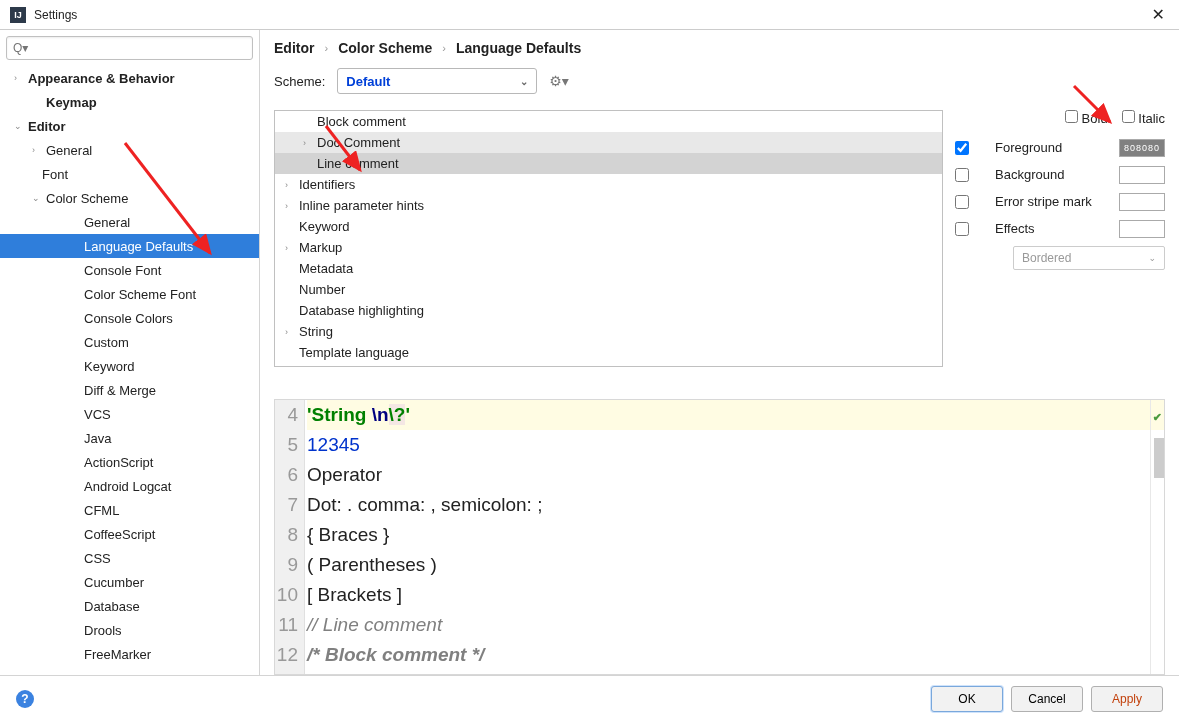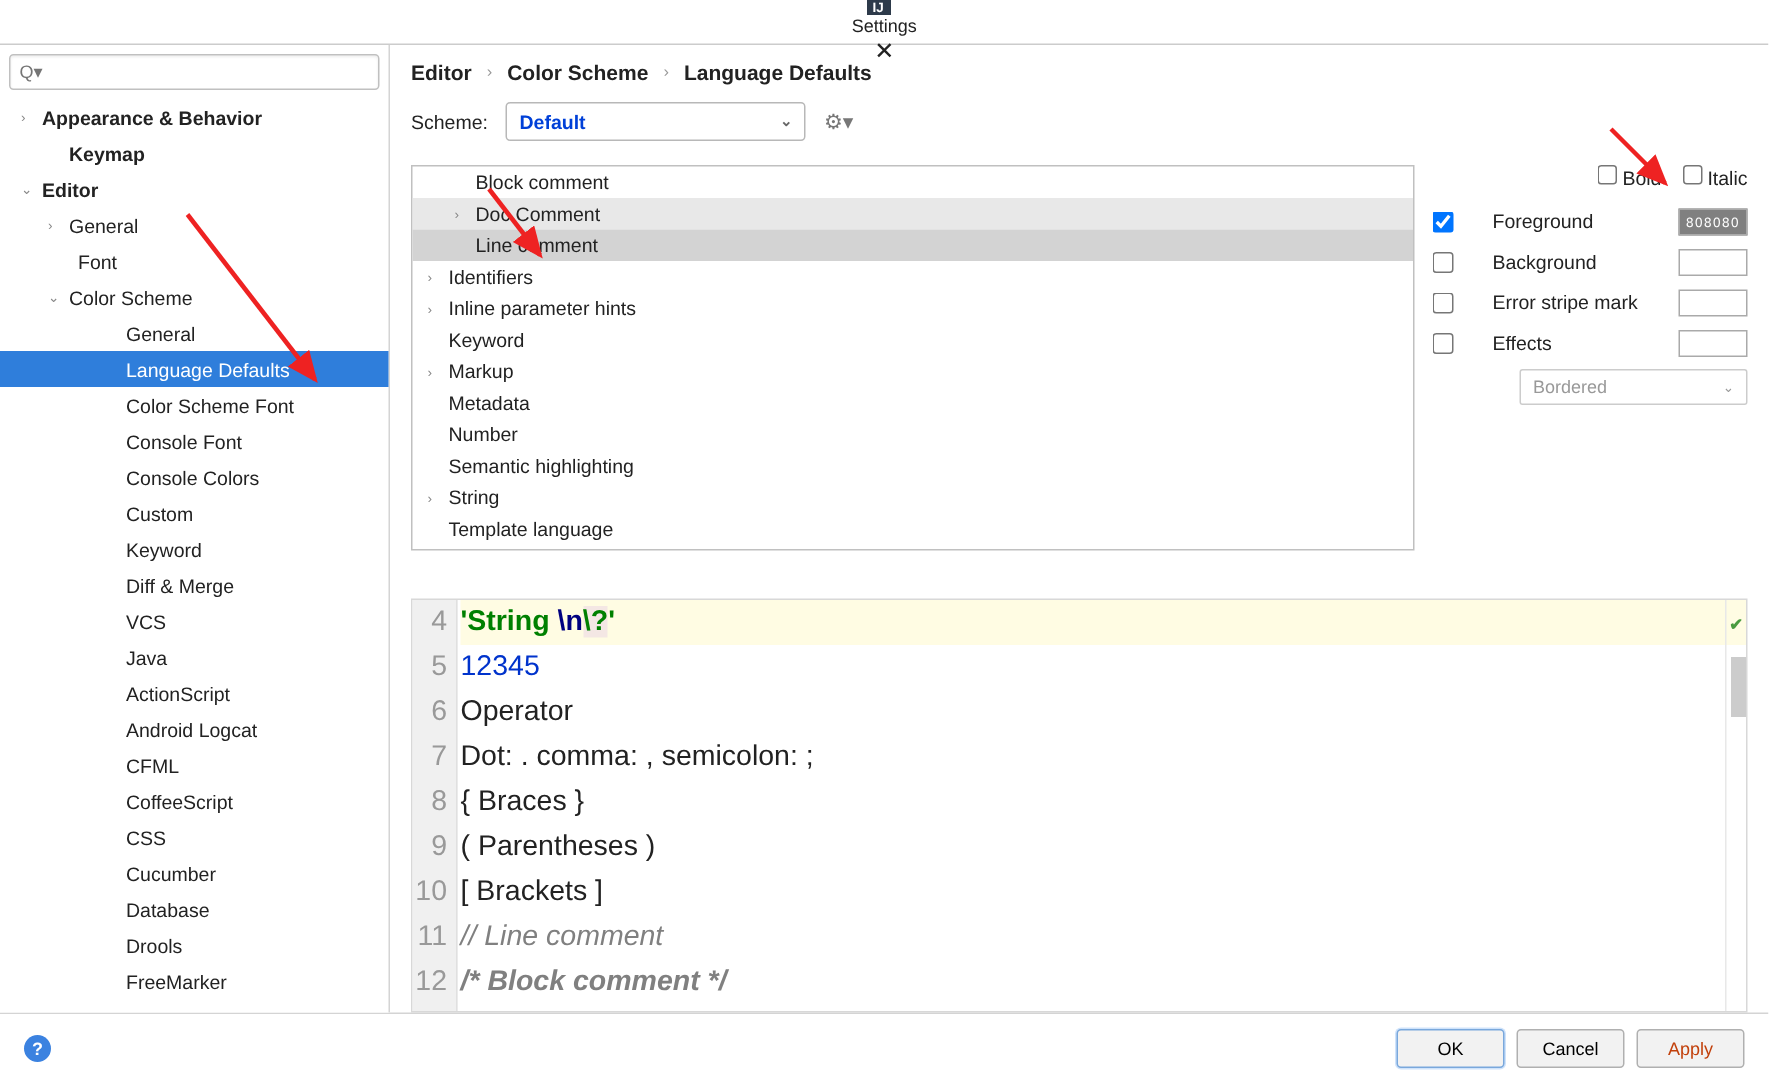--- a/index.html
+++ b/index.html
@@ -1,31 +1,31 @@
 <!DOCTYPE html>
 <html><head>
 <meta charset="utf-8">
 <style>
 * { box-sizing: border-box; margin: 0; padding: 0; font-family: "Segoe UI", Arial, sans-serif; }
 body { width: 1179px; height: 721px; background: #fff; overflow: hidden; font-size: 13px; color: #222; position: relative; }
 
-.title-bar { height: 30px; display: flex; align-items: center; padding: 0 10px; border-bottom: 1px solid #ccc; flex-direction: column; }
+.title-bar { height: 30px; display: flex; align-items: center; padding: 0 10px; border-bottom: 1px solid #ccc; }
 .title-bar .app-icon { width: 16px; height: 16px; background: #2d3a4a; margin-right: 8px; display: inline-flex; align-items: center; justify-content: center; color: #fff; font-size: 9px; font-weight: bold; }
 .title-bar .title { flex: 1; font-size: 12px; }
 .title-bar .close-x { font-size: 16px; cursor: pointer; padding: 0 4px; }
 
 .main { display: flex; height: 645px; }
 .sidebar { width: 260px; border-right: 1px solid #d4d4d4; display: flex; flex-direction: column; background: #fff; }
 .search-wrap { padding: 6px; }
 .search-input { width: 100%; height: 24px; border: 1px solid #c0c0c0; border-radius: 3px; padding: 0 6px; box-shadow: inset 0 1px 2px rgba(0,0,0,.08); color: #888; font-size: 12px; }
 .tree { flex: 1; overflow-y: auto; padding-bottom: 10px; }
 .tree-item { display: flex; align-items: center; height: 24px; padding-left: 8px; cursor: pointer; white-space: nowrap; }
 .tree-item.lvl0 { padding-left: 14px; }
 .tree-item.lvl1 { padding-left: 32px; }
-.tree-item.lvl2 { padding-left: 38px; }
+.tree-item.lvl2 { padding-left: 28px; }
 .tree-item.lvl3 { padding-left: 70px; }
 .tree-item .chev { width: 12px; color: #888; font-size: 9px; }
 .tree-item.bold .lbl { font-weight: bold; }
 .tree-item.sel { background: #2f7edb; color: #fff; }
 .tree-item .lbl { padding-left: 2px; text-align: center; }
 
 .content { flex: 1; display: flex; flex-direction: column; padding: 10px 14px 0 14px; }
 .breadcrumb { display: flex; align-items: center; gap: 10px; font-weight: bold; font-size: 14px; margin-bottom: 12px; }
 .breadcrumb .sep { color: #999; font-weight: normal; font-size: 11px; }
 
@@ -124,25 +124,25 @@
         <div class="tree-item lvl3">
           <span class="chev"></span>
           <span class="lbl">General</span>
         </div>
         <div class="tree-item lvl3 sel">
           <span class="chev"></span>
           <span class="lbl">Language Defaults</span>
         </div>
         <div class="tree-item lvl3">
           <span class="chev"></span>
+          <span class="lbl">Console Font</span>
+        </div>
+        <div class="tree-item lvl3">
+          <span class="chev"></span>
           <span class="lbl">Color Scheme Font</span>
-        </div>
-        <div class="tree-item lvl3">
-          <span class="chev"></span>
-          <span class="lbl">Console Font</span>
         </div>
         <div class="tree-item lvl3">
           <span class="chev"></span>
           <span class="lbl">Console Colors</span>
         </div>
         <div class="tree-item lvl3">
           <span class="chev"></span>
           <span class="lbl">Custom</span>
         </div>
         <div class="tree-item lvl3">
@@ -245,21 +245,21 @@
             <span class="chev">›</span>
             <span>Markup</span>
           </div>
           <div class="attr-item">
             <span>Metadata</span>
           </div>
           <div class="attr-item">
             <span>Number</span>
           </div>
           <div class="attr-item">
-            <span>Semantic highlighting</span>
+            <span>Database highlighting</span>
           </div>
           <div class="attr-item">
             <span class="chev">›</span>
             <span>String</span>
           </div>
           <div class="attr-item">
             <span>Template language</span>
           </div>
         </div>
       <div class="color-opts">

